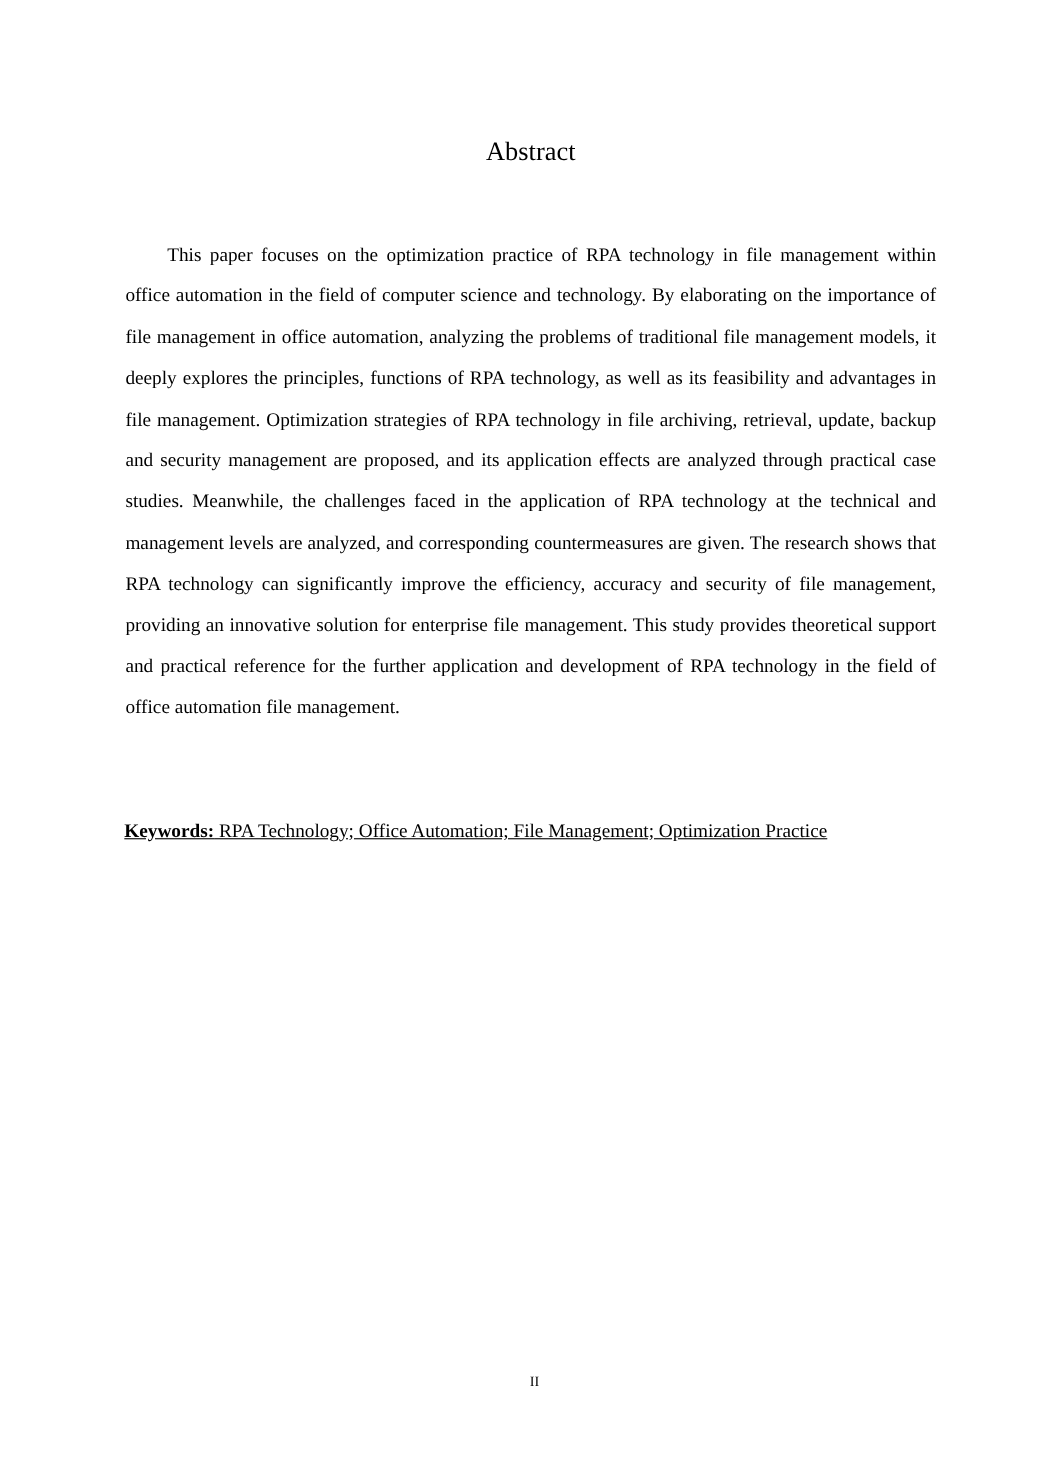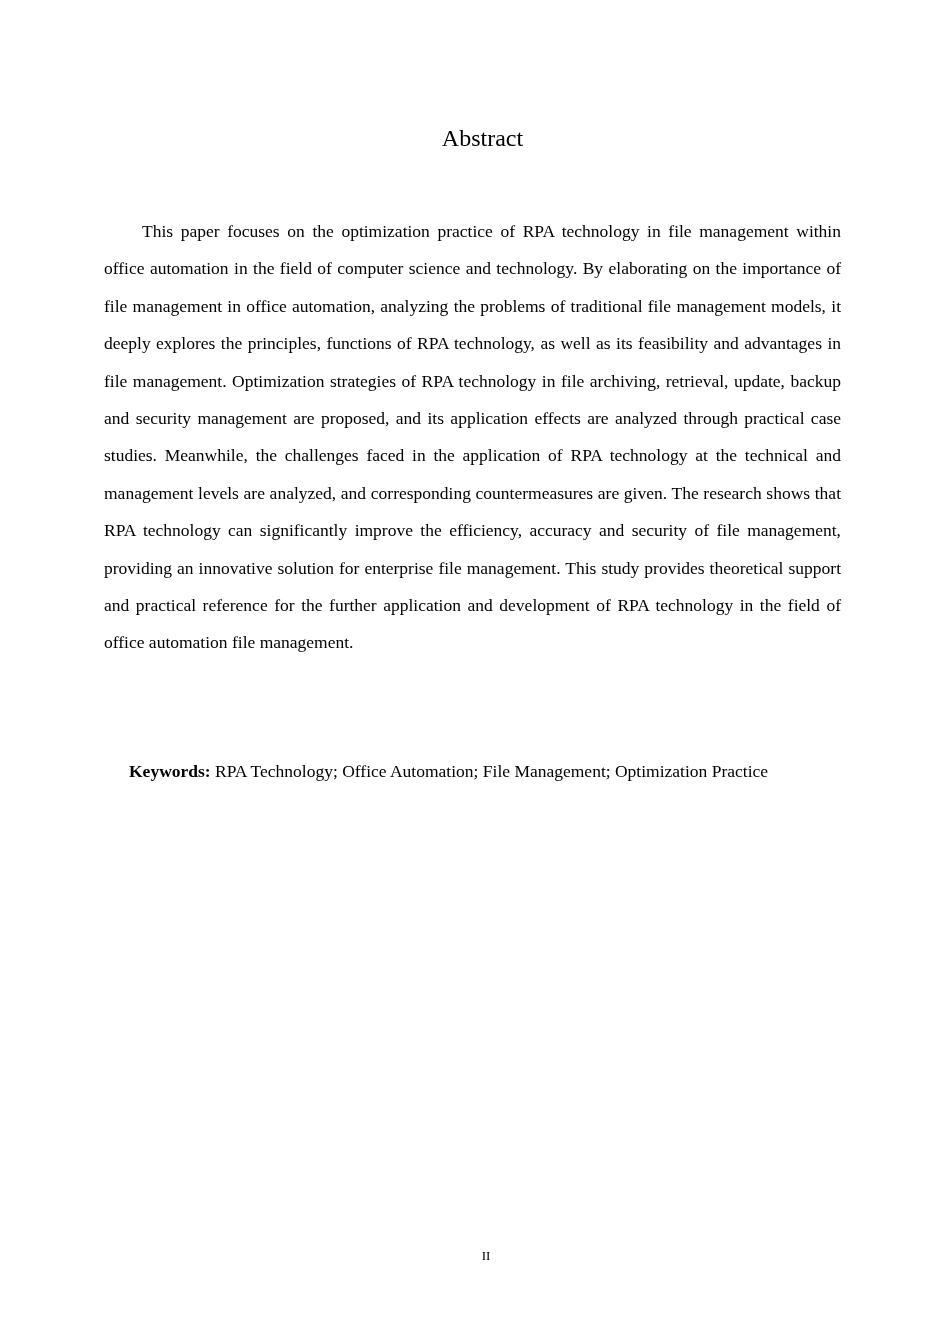--- a/index.html
+++ b/index.html
@@ -1,24 +1,24 @@
 <!DOCTYPE html>
 <html><head>
   <meta charset="utf-8">
   <style>
     html, body { margin:0; padding:0; background:#ffffff; }
     body { width:950px; height:1344px; position:relative; overflow:hidden;
       font-family:"Liberation Serif", "DejaVu Serif", serif; color:#000; }
     .title { position:absolute; top:122px; left:0; width:965px; text-align:center;
       font-size:24px; line-height:32px; }
-    .abstract { position:absolute; top:213px; left:104px; width:737px;
+    .abstract { position:absolute; top:213px; left:114px; width:737px;
       font-size:17.5px; line-height:37.4px; text-align:justify; margin:0;
       text-indent:38px; }
     .keywords { position:absolute; top:737px; left:113px; width:737px;
-      font-size:17.5px; line-height:37px; margin:16px; }
+      font-size:17.5px; line-height:37px; margin:0;text-decoration:underline; }
     .keywords b { font-weight:bold; }
     .page-num { position:absolute; top:1247px; left:0; width:972px; text-align:center;
       font-size:13px; line-height:18px; }
   </style>
 </head>
 <body>
 
 <div class="title">Abstract</div>
 
 <p class="abstract">This paper focuses on the optimization practice of RPA technology in file management within office automation in the field of computer science and technology. By elaborating on the importance of file management in office automation, analyzing the problems of traditional file management models, it deeply explores the principles, functions of RPA technology, as well as its feasibility and advantages in file management. Optimization strategies of RPA technology in file archiving, retrieval, update, backup and security management are proposed, and its application effects are analyzed through practical case studies. Meanwhile, the challenges faced in the application of RPA technology at the technical and management levels are analyzed, and corresponding countermeasures are given. The research shows that RPA technology can significantly improve the efficiency, accuracy and security of file management, providing an innovative solution for enterprise file management. This study provides theoretical support and practical reference for the further application and development of RPA technology in the field of office automation file management.</p>

